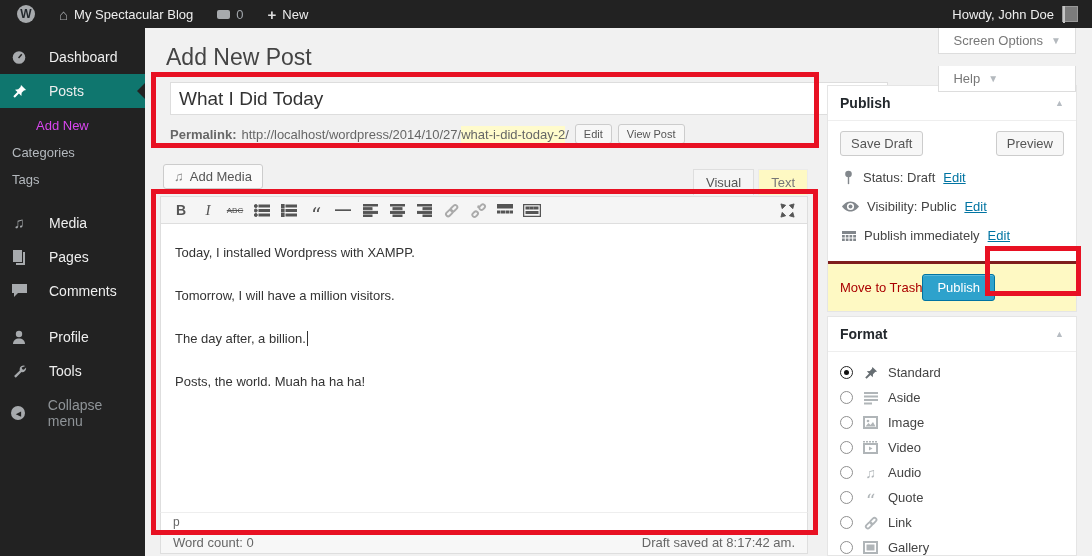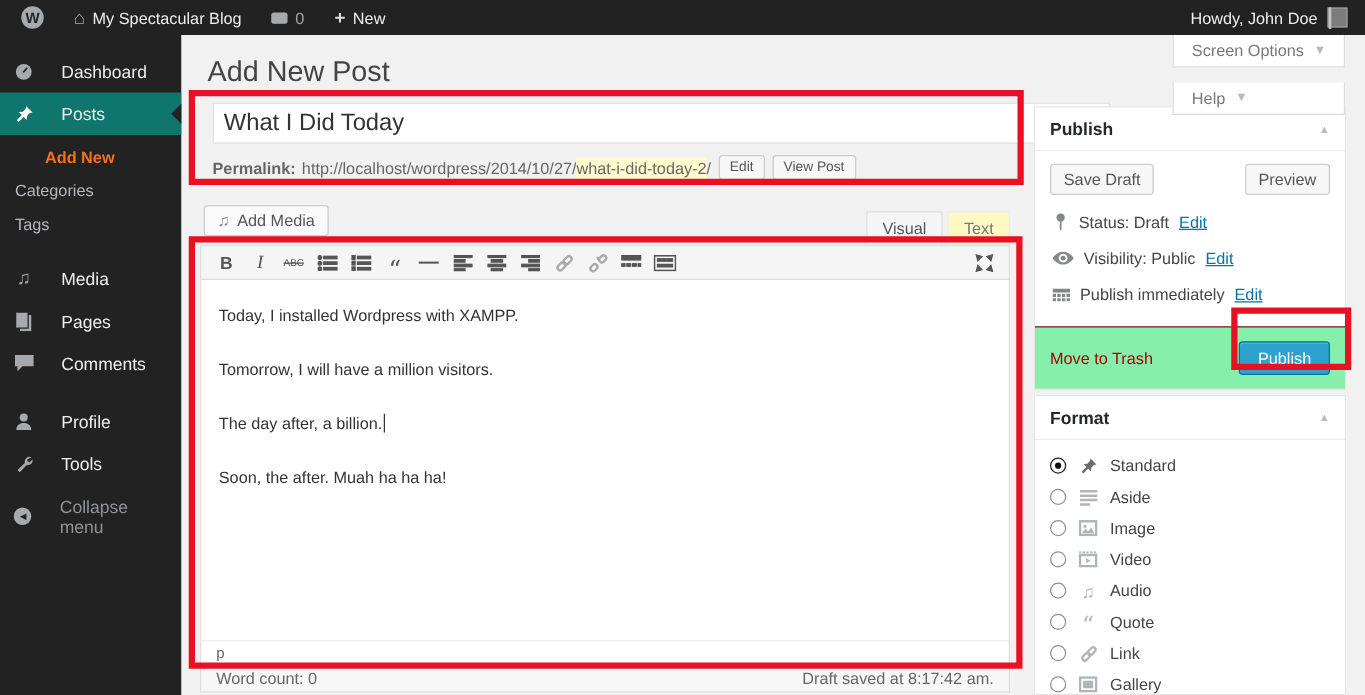--- a/index.html
+++ b/index.html
@@ -33,21 +33,21 @@
   .menu-item { display:flex; align-items:center; gap:21px; padding:9px 10px; color:#eee;
     font-size:14px; cursor:pointer; position:relative;}
   .menu-item .micon { width:18px; display:flex; justify-content:center; align-items:center; }
   .menu-item svg { fill:#a7aaad; }
   .menu-item.active { background:#0f766e; }
   .menu-item.active svg { fill:#fff; }
   .menu-item.active:after { content:""; position:absolute; right:0; top:50%; margin-top:-8px;
     border:8px solid transparent; border-right-color:#222; border-right-width:8px; }
   .submenu { padding:4px 0 12px; }
   .submenu-item { padding:6px 12px; font-size:13px; color:#b4b9be; cursor:pointer;}
-  .submenu-item.current { color:#f97316; font-weight:bold;padding-left:36px; }
+  .submenu-item.current { color:#d946ef; font-weight:normal;padding-left:36px; }
   .menu-gap { height:12px; }
   .collapse-label { color:#8f9498; }
   .collapse-circle { width:14px; height:14px; border-radius:50%; background:#a7aaad; color:#222;
     font-size:7px; display:flex; align-items:center; justify-content:center; line-height:1;}
 
   
   .page-title { position:absolute; left:166px; top:44px; font-size:23px; font-weight:400; color:#444;}
   .screen-tabs { position:absolute; top:28px; right:16px; display:flex; gap:12px; z-index:30;flex-direction:column;}
   .screen-tab { background:#fff; border:1px solid #ddd; border-top:none; color:#777;
     font-size:13px; padding:5px 14px; display:flex; align-items:center; gap:8px; cursor:pointer;}
@@ -104,22 +104,22 @@
   .postbox-title { font-size:14px; font-weight:bold; color:#23282d;}
   .toggle { color:#b6bcc2; font-size:9px;}
   .publish-box { top:85px; }
   .pb-body { padding:10px 12px 4px;}
   .pb-btn-row { display:flex; justify-content:space-between; margin-bottom:12px;}
   .btn-secondary { background:#f7f7f7; border:1px solid #ccc; border-radius:3px; color:#555;
     font-size:13px; padding:4px 10px; cursor:pointer; font-family:inherit;}
   .misc-row { display:flex; align-items:center; gap:8px; margin:14px 2px; font-size:13px; color:#444;}
   .misc-row svg { fill:#82878c; flex:none;}
   .edit-link { color:#0074a2; text-decoration:underline; cursor:pointer;}
-  .pb-footer { background:#86efac; border-top:1px solid #7f1d1d; padding:10px 12px; height:50px;
-    display:flex; align-items:center; justify-content:space-between;}
+  .pb-footer { background:#fef9c3; border-top:3px solid #7f1d1d; padding:10px 12px; height:50px;
+    display:flex; align-items:center; justify-content:flex-start;}
   .trash-link { color:#a00; font-size:13px; cursor:pointer;}
   .btn-publish { background:#2ea2cc; border:1px solid #0074a2; border-radius:3px; color:#fff;
     font-size:13px; padding:5px 14px; cursor:pointer; font-family:inherit;
     box-shadow:inset 0 1px 0 rgba(120,200,230,.6);}
 
   .format-box { top:316px; height:240px; overflow:hidden;}
   .fmt-body { padding:8px 12px;}
   .fmt-row { display:flex; align-items:center; gap:9px; height:25px; cursor:pointer;}
   .radio { width:13px; height:13px; border:1px solid #8f8f8f; border-radius:50%; background:#fff;
     flex:none; position:relative;}
@@ -360,21 +360,21 @@
       <svg width="15" height="15" viewBox="0 0 16 16">
           <path d="M1 1l5 1.4L2.4 6zM15 1l-1.4 5L10 2.4zM1 15l1.4-5L6 13.6zM15 15l-5-1.4L13.6 10z"></path>
         </svg>
     </div>
   </div>
 
   <div class="mce-content">
     <p><span>Today, I installed Wordpress with XAMPP.</span></p>
     <p><span>Tomorrow, I will have a million visitors.</span></p>
     <p><span>The day after, a billion.</span><span class="caret"></span></p>
-    <p><span>Soon, the after. Muah ha ha ha!</span></p>
+    <p><span>Posts, the world. Muah ha ha ha!</span></p>
   </div>
 
   <div class="mce-path">p</div>
 
   <div class="wordcount-bar">
     <span>
       <span>Word count:</span> <span>0</span>
     </span>
     <span>Draft saved at 8:17:42 am.</span>
   </div>

